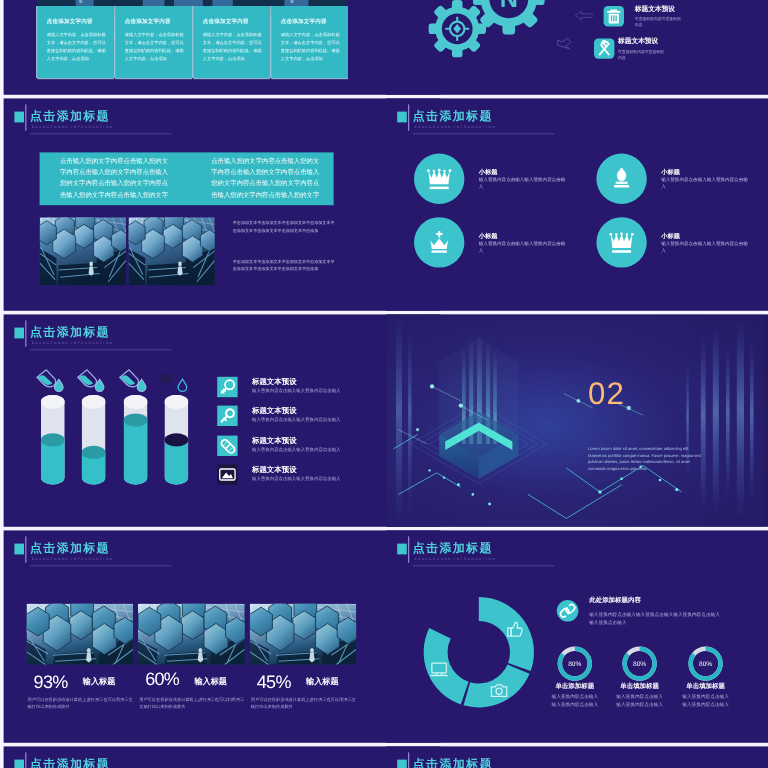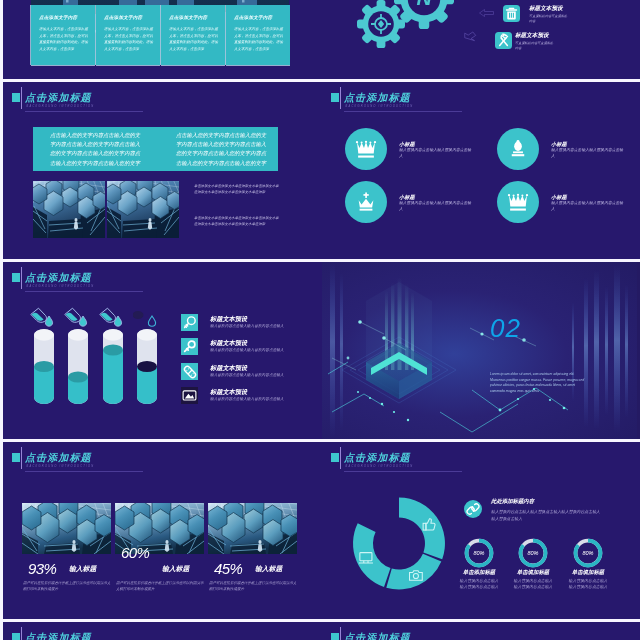--- a/index.html
+++ b/index.html
@@ -1,18 +1,18 @@
 <!DOCTYPE html>
 <html><head>
 <meta charset="utf-8">
 <style>
   html,body{margin:0;padding:0;}
   body{width:640px;height:640px;background:#f7f5ff;font-family:"Liberation Sans",sans-serif;overflow:hidden;}
   .grid{position:relative;width:640px;height:640px;}
-  .slide{position:absolute;width:364px;height:177px;background:#27186d;overflow:hidden;font-style:italic;}
+  .slide{position:absolute;width:364px;height:177px;background:#27186d;overflow:hidden;}
   .cl{left:3px;} .cr{left:322px;}
   .r0{top:-98px;} .r1{top:82px;} .r2{top:262px;} .r3{top:442px;} .r4{top:622px;}
 
   
   .shead{position:absolute;left:9px;top:4px;width:300px;height:26px;}
   .shead .sq{position:absolute;left:0;top:6.5px;width:8px;height:9px;background:#3ec7ce;}
   .shead .vbar{position:absolute;left:8.5px;top:1px;width:1px;height:22px;background:#9685d6;}
   .shead .t{position:absolute;left:13px;top:6.5px;font-size:10px;line-height:10px;color:#4fd1dc;font-weight:bold;letter-spacing:1.1px;white-space:nowrap;}
   .shead .st{position:absolute;left:14.5px;top:19px;font-size:2.6px;line-height:3.2px;color:#7568bd;letter-spacing:1.25px;white-space:nowrap;}
   .shead .hline{position:absolute;left:13px;top:24.5px;width:118px;height:0.7px;background:#4b3b97;}
@@ -35,21 +35,21 @@
   .s4c{position:absolute;width:42px;height:42px;border-radius:50%;background:#3cc3cb;}
   .s4t{position:absolute;font-size:5.2px;line-height:6px;color:#ffffff;font-weight:bold;}
   .s4b{position:absolute;font-size:3.8px;line-height:5.8px;color:#c3bce6;width:74px;}
   .s5sq{position:absolute;width:17px;height:17px;background:#3cc3cb;}
   .s5sq.dark{background:#1d1440;}
   .s5t{position:absolute;font-size:6.2px;line-height:7px;color:#ffffff;font-weight:bold;white-space:nowrap;}
   .s5b{position:absolute;font-size:3.7px;line-height:4.5px;color:#b6aedd;white-space:nowrap;}
 
   
   .s6{background:#241a63;}
-  .s6num{position:absolute;left:168px;top:52px;font-size:26px;line-height:28px;color:#0ea5e9;font-weight:300;font-family:"Liberation Sans",sans-serif;letter-spacing:1px;}
+  .s6num{position:absolute;left:168px;top:52px;font-size:26px;line-height:28px;color:#fdba74;font-weight:300;font-family:"Liberation Sans",sans-serif;letter-spacing:1px;}
   .s6title{position:absolute;left:167px;top:86px;font-size:17px;line-height:19px;color:#ffffff;font-weight:bold;letter-spacing:1px;}
   .s6body{position:absolute;left:168px;top:110px;width:100px;font-size:3.4px;line-height:5.6px;color:#a9c7e8;}
 
   
   .s7img{position:absolute;top:61px;width:89px;height:51px;overflow:hidden;}
   .s7pct{position:absolute;font-size:15px;line-height:17px;color:#ffffff;font-weight:300;letter-spacing:-0.6px;font-family:"Liberation Sans",sans-serif;}
   .s7lab{position:absolute;font-size:6.8px;line-height:8px;color:#ffffff;font-weight:bold;white-space:nowrap;}
   .s7b{position:absolute;width:89px;font-size:3.5px;line-height:6.1px;color:#b5adda;}
 
   
@@ -745,21 +745,21 @@
         <path d="M14 17 l11.5 -7.5 l11.5 7.5 l0 15 l-11.5 7.5 l-11.5 -7.5 z" fill="url(#hy2)"></path>
         <path d="M0 9 l9.5 -6 l9.5 6 l0 12 l-9.5 6 l-9.5 -6 z" fill="url(#hx2)"></path>
         <path d="M55 23 l10 -6.5 l10 6.5 l0 13 l-10 6.5 l-10 -6.5 z" fill="url(#hy2)"></path>
         <path d="M73 17 l9 -5.5 l9 5.5 l0 11 l-9 5.5 l-9 -5.5 z" fill="url(#hx2)"></path>
       </g>
       <g fill="#d2e6f4" opacity="0.92">
         <ellipse cx="52" cy="39" rx="1.6" ry="2.1"></ellipse>
         <path d="M50.5 41.2 l3 0 l0.8 6 l-2.3 1.8 l-2.3 -1.8 z"></path>
       </g>
     </svg></div>
-  <div class="s7pct" style="left:118px;top:102px">60%</div>
+  <div class="s7pct" style="left:118px;top:116px">60%</div>
   <div class="s7lab" style="left:159px;top:123px">输入标题</div>
   <div class="s7b" style="left:113px;top:138px">用户可以在投影仪或者计算机上进行演示也可以利用演示文稿打印出来制作成胶片</div>
   <div class="s7img" style="left:205px"><svg width="89" height="51" viewBox="0 0 89 51">
       <defs>
         <linearGradient id="hp3" x1="0" y1="0" x2="0.4" y2="1">
           <stop offset="0" stop-color="#d3e7f5"></stop>
               <stop offset="0.3" stop-color="#8cb4d2"></stop>
               <stop offset="0.75" stop-color="#2a5a82"></stop>
               <stop offset="1" stop-color="#13304a"></stop>
         </linearGradient>

